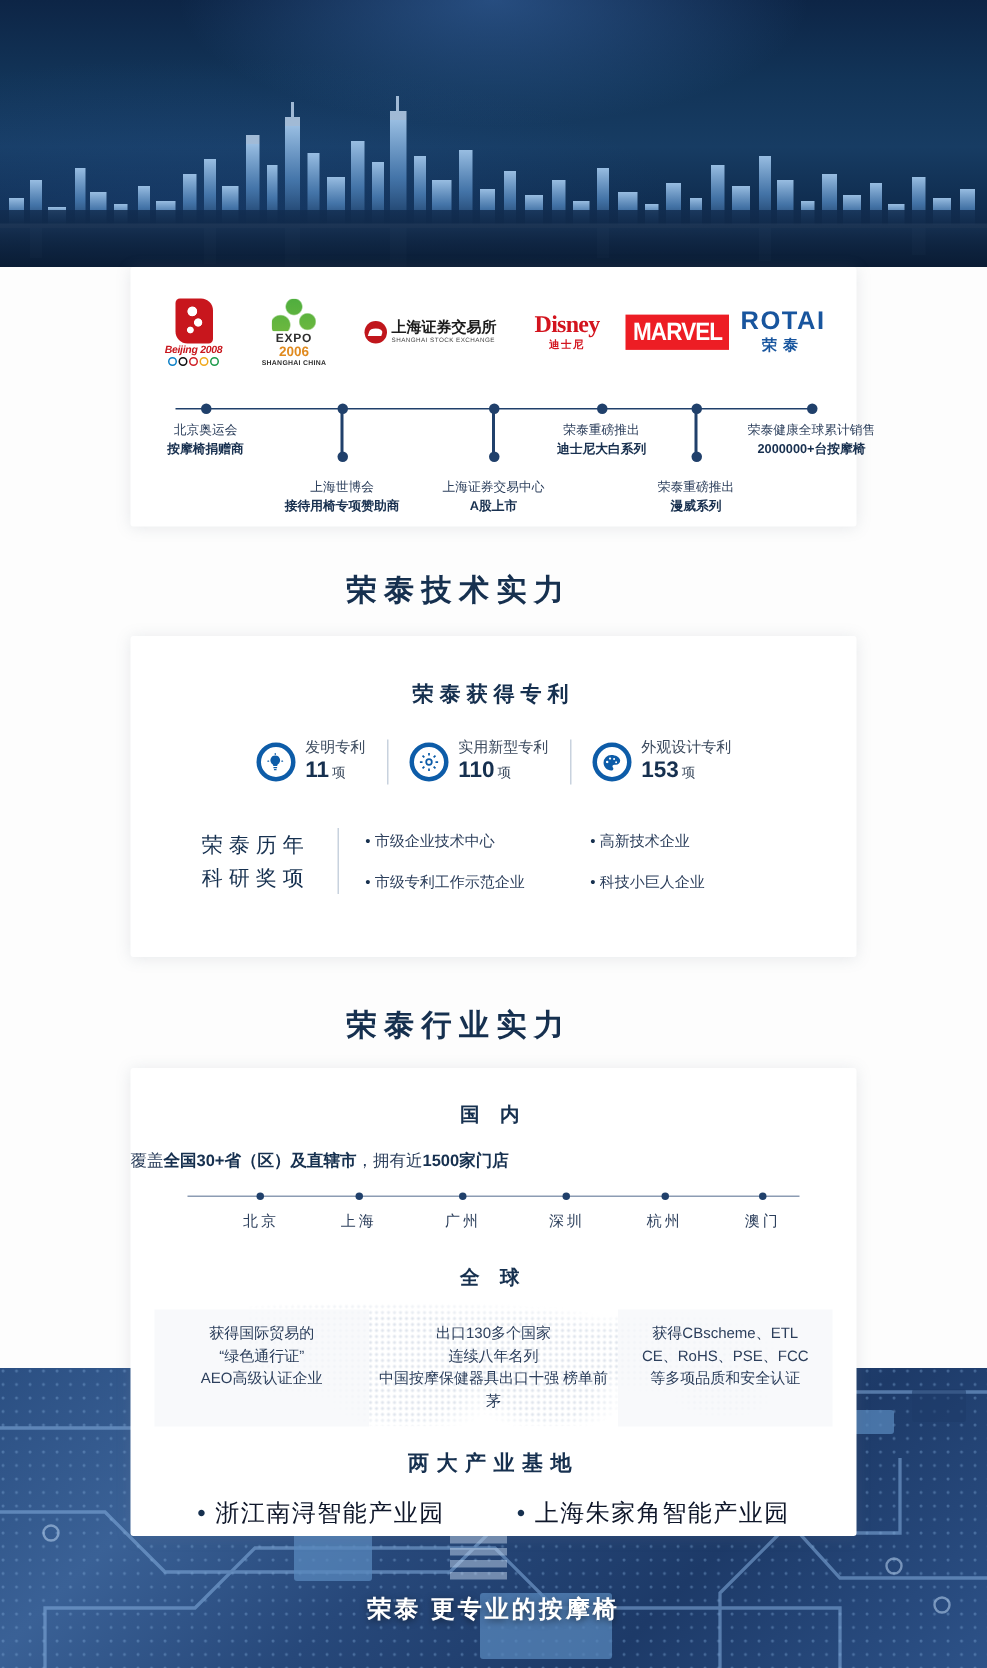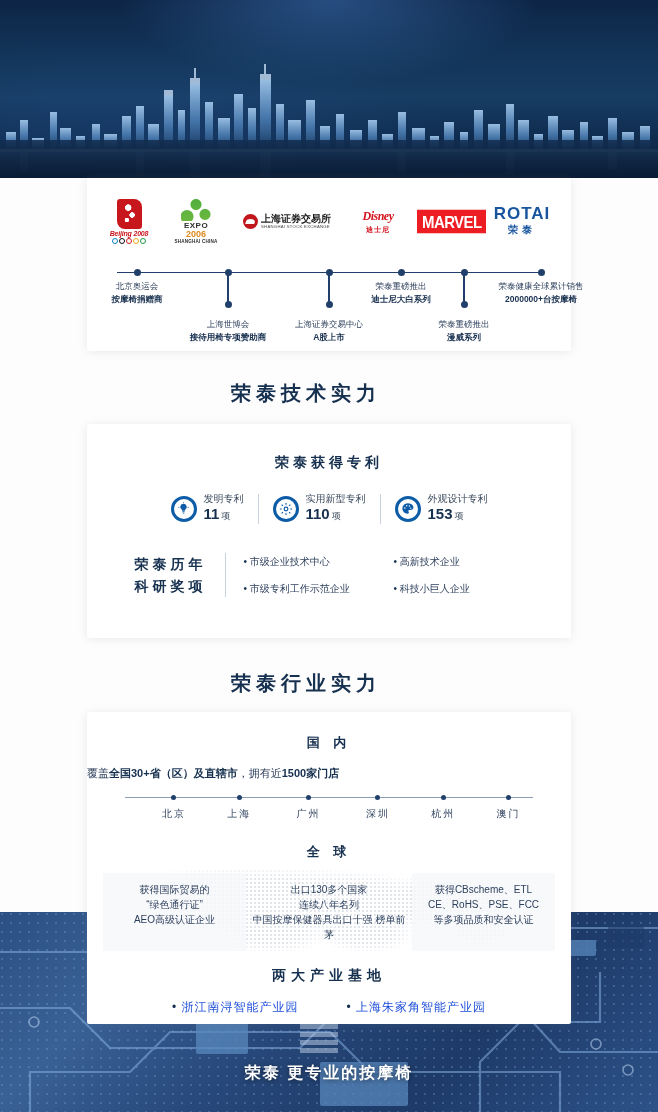--- a/index.html
+++ b/index.html
@@ -103,21 +103,21 @@
     content:"";position:absolute;left:3px;top:5px;width:9px;height:5px;
     background:#fff;border-radius:40% 60% 0 0;transform:skewX(-18deg);
   }
   .sse-tw{text-align:left;}
   .sse-cn{font-size:10px;font-weight:bold;color:#1c1c1c;letter-spacing:0;line-height:11px;white-space:nowrap;}
   .sse-en{font-size:4.2px;color:#444;letter-spacing:.3px;white-space:nowrap;}
 
   .lg-disney{width:62px;}
   .dis-word{
     font-family:"Liberation Serif","DejaVu Serif",serif;
-    font-style:italic;font-weight:bold;font-size:12px;color:#d3141e;
+    font-weight:bold;font-size:16px;color:#d3141e;
     line-height:17px;letter-spacing:-.5px;
   }
   .dis-cn{font-size:7px;color:#d3141e;font-weight:bold;letter-spacing:1px;}
 
   .lg-marvel{width:62px;}
   .mv-box{
     background:#ed1d24;color:#fff;font-weight:bold;font-size:15px;
     letter-spacing:-.6px;padding:3px 5px;display:inline-block;line-height:15px;
     transform:scaleY(1.12);
   }
@@ -154,21 +154,21 @@
     border:3px solid #0d5ca8;display:flex;align-items:center;justify-content:center;
     flex:0 0 auto;
   }
   .pat-ico svg{display:block;}
   .pat-tx-1{font-size:10px;color:#3b4a5e;line-height:13px;}
   .pat-tx-2{font-size:15px;font-weight:bold;color:#16304f;line-height:17px;}
   .pat-tx-2 em{font-style:normal;font-size:9px;font-weight:normal;color:#3b4a5e;margin-left:2px;}
   .pat-div{width:1px;height:30px;background:#c8d2de;}
 
   .awards{display:flex;align-items:center;justify-content:center;margin-top:28px;padding:0 34px;}
-  .aw-head{font-size:14px;font-weight:bold;color:#16304f;letter-spacing:4px;line-height:22px;text-align:right;white-space:nowrap;}
+  .aw-head{font-size:14px;font-weight:normal;color:#16304f;letter-spacing:4px;line-height:22px;text-align:right;white-space:nowrap;}
   .aw-div{width:1px;height:44px;background:#c8d2de;margin:0 18px;}
   .aw-grid{display:grid;grid-template-columns:150px 130px;row-gap:13px;}
   .aw-li{font-size:10px;color:#2c3f5c;}
   .aw-li:before{content:"• ";color:#16304f;}
 
   
   #card-industry{ top:712px; height:312px; }
   .dom-title{text-align:center;color:#16304f;font-size:13px;font-weight:bold;letter-spacing:5px;padding-top:22px;}
   .dom-desc{text-align:left;font-size:11px;color:#2c3f5c;margin-top:14px;}
   .dom-desc b{font-weight:bold;color:#16304f;}
@@ -201,21 +201,21 @@
   .glb-cards{position:relative;display:flex;justify-content:space-between;z-index:2;}
   .glb-card{
     width:148px;padding:9px 4px;text-align:center;
     background:rgba(247,248,250,.82);
     font-size:10px;color:#2c3f5c;line-height:15px;
   }
   .glb-card.mid{width:172px;background:rgba(0,0,0,0);}
 
   .base-title{text-align:center;color:#16304f;font-size:14px;font-weight:bold;letter-spacing:5px;margin-top:22px;}
   .base-row{display:flex;justify-content:center;gap:48px;margin-top:14px;}
-  .base-li{font-size:12px;color:#1d4ed8;letter-spacing:1px;}
+  .base-li{font-size:16px;color:#0f172a;letter-spacing:1px;}
   .base-li:before{content:"• ";color:#16304f;}
 
   
   .footer{
     position:absolute;left:0;top:912px;width:658px;height:200px;
     background:linear-gradient(135deg,#2b4f82 0%,#3a6196 22%,#27487a 45%,#1d3a68 70%,#2d5288 100%);
     overflow:hidden;z-index:0;
   }
   .pcb{position:absolute;left:0;top:0;width:658px;height:200px;opacity:.9;}
   .footer-title{

